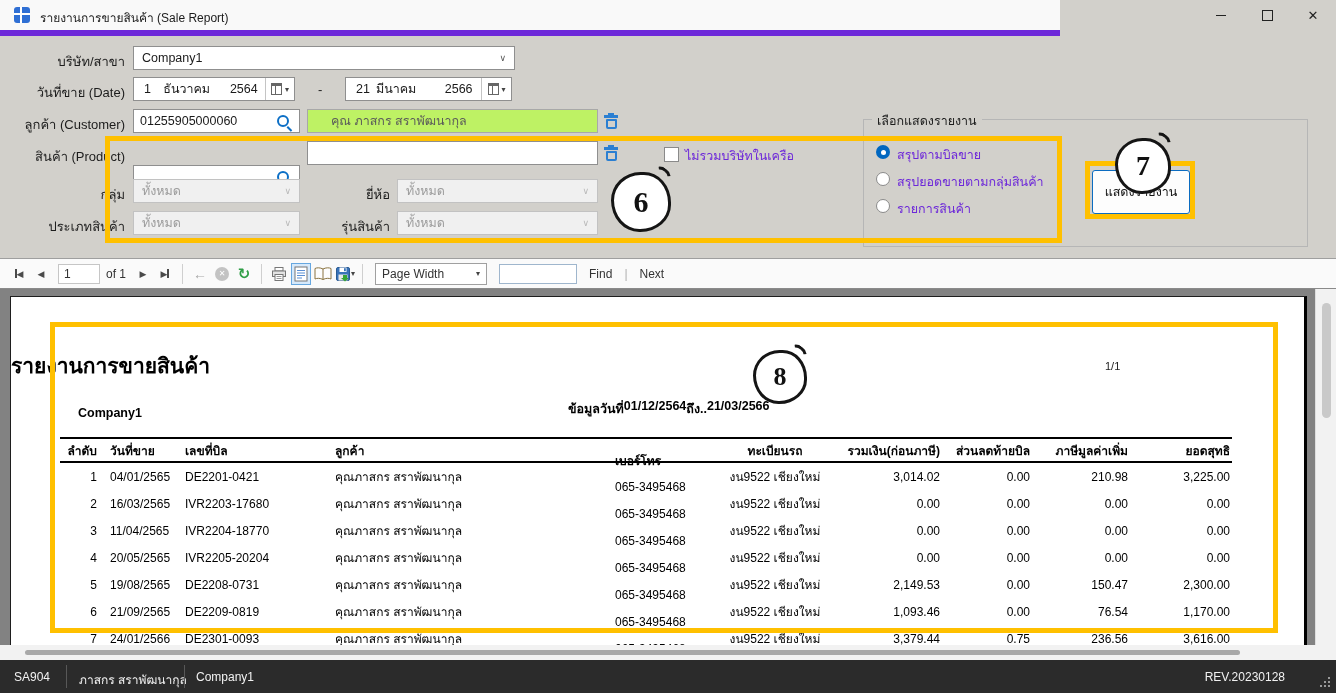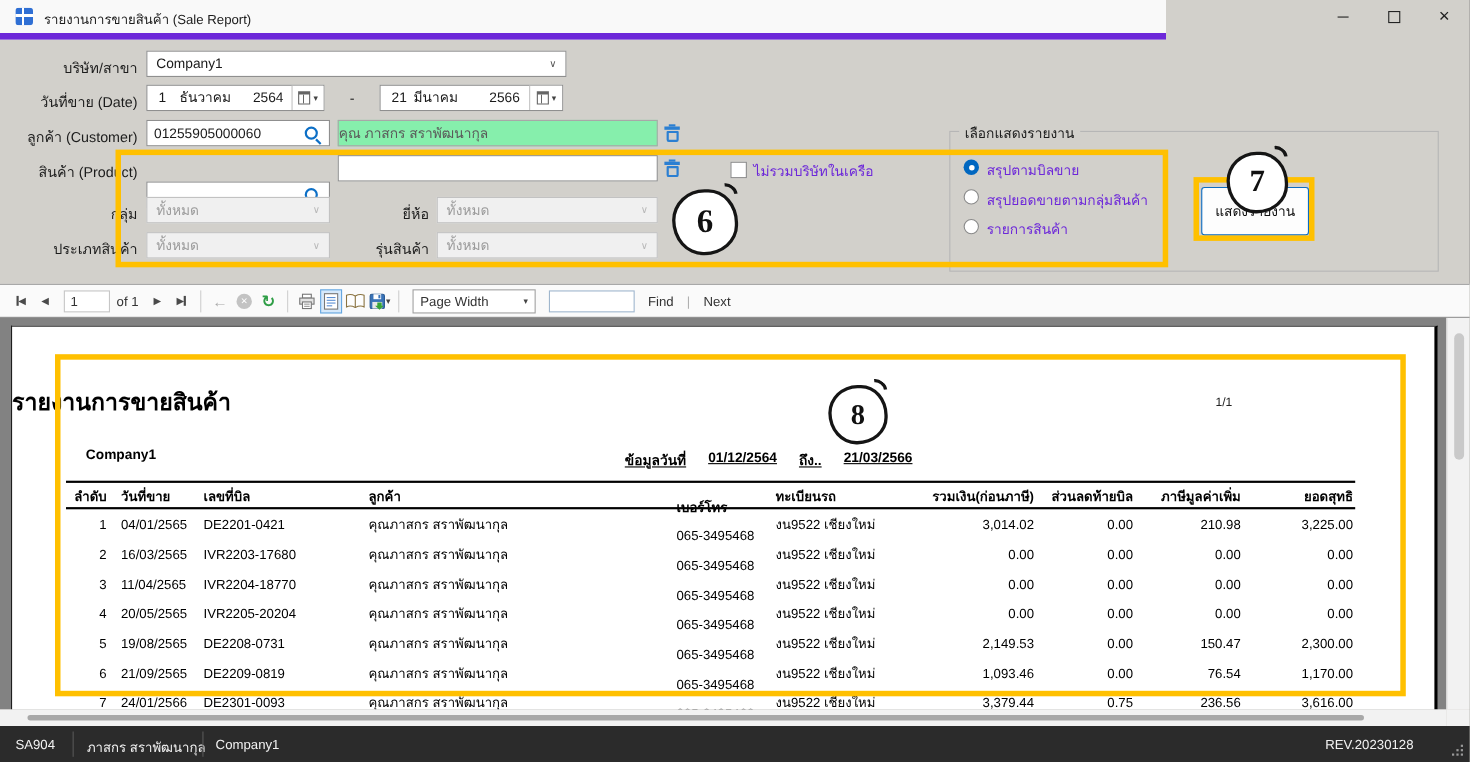--- a/index.html
+++ b/index.html
@@ -18,21 +18,21 @@
 
   
   .form-panel{position:absolute;left:0;top:30px;width:1336px;height:292px;}
   .flabel{position:absolute;font-size:13px;color:#1c1c1c;text-align:right;white-space:nowrap;}
   .field{position:absolute;height:24px;background:#fff;border:1px solid #8f8f8f;box-sizing:border-box;
          display:flex;align-items:center;font-size:12.5px;color:#1a1a1a;white-space:nowrap;}
   .combo{justify-content:space-between;padding:0 8px;}
   .chev{font-size:9px;color:#555;}
   .dis{background:#f0f0f0;border-color:#c2c2c2;color:#9b9b9b;}
   .dis .chev{color:#b8b8b8;}
-  .ro{background:#86efac;border-color:#a8a8a8;color:#5a5a5a;padding-left:0;}
+  .ro{background:#bef264;border-color:#a8a8a8;color:#5a5a5a;padding-left:23px;}
   .searchbox{padding-left:6px;position:relative;}
   .mag{position:absolute;right:10px;top:5px;width:8px;height:8px;border:2px solid #0c6fc6;border-radius:50%;}
   .mag::after{content:"";position:absolute;left:9px;top:9px;width:6px;height:2px;background:#0c6fc6;transform:rotate(45deg);transform-origin:0 0;}
   .datebox{padding-left:10px;}
   .dday{width:22px;} .dmon{width:76px;} .dyear{width:40px;}
   .calbtn{margin-left:auto;height:100%;width:32px;border-left:1px solid #c4c4c4;display:flex;align-items:center;justify-content:center;gap:3px;background:#fff;}
   .calicon{width:9px;height:8px;border:1px solid #666;border-top-width:3px;
     background:linear-gradient(to right,transparent 3px,#666 3px,#666 4px,transparent 4px);}
   .caret{font-size:8px;color:#444;}
   .dash{position:absolute;font-size:13px;color:#222;}
@@ -70,31 +70,31 @@
   .tb-link{margin-left:12px;color:#333;}
   .tb-div{margin-left:12px;color:#b0b0b0;}
 
   
   .rv-area{position:absolute;left:0;top:289px;width:1315px;height:356px;background:#828282;overflow:hidden;}
   .page{position:absolute;left:10px;top:7px;width:1297px;height:352px;background:#fff;border:1px solid #1e1e1e;
     border-right:3px solid #000;border-bottom:0;box-sizing:border-box;overflow:hidden;color:#000;}
   .rtitle{position:absolute;left:0;top:52px;width:1228px;font-size:21px;font-weight:bold;}
   .rpagenum{position:absolute;left:1094px;top:63px;font-size:11px;color:#222;}
   .rcompany{position:absolute;left:67px;top:109px;font-size:12.5px;font-weight:bold;}
-  .rdateinfo{position:absolute;left:557px;top:112px;display:flex;gap:20px;font-size:12.5px;font-weight:bold;text-decoration:underline;}
+  .rdateinfo{position:absolute;left:557px;top:102px;display:flex;font-size:12.5px;font-weight:bold;}
   .rtable{position:absolute;left:49px;top:140px;width:1172px;}
   .rhead{display:flex;align-items:center;height:26px;border-top:2px solid #000;border-bottom:2px solid #000;font-weight:bold;font-size:12px;box-sizing:border-box;}
   .rrow{display:flex;align-items:center;height:27px;font-size:12px;}
   .rhead span,.rrow span{box-sizing:border-box;white-space:nowrap;overflow:hidden;}
   .c1{width:40px;text-align:right;padding-right:3px;}
   .c2{width:85px;padding-left:10px;}
   .c3{width:150px;}
   .c4{width:280px;}
   .c5{width:90px;margin-top:20px;}
-  .c6{width:140px;}
+  .c6{width:140px;text-align:center;}
   .c7{width:95px;text-align:right;}
   .c8{width:90px;text-align:right;}
   .c9{width:98px;text-align:right;}
   .c10{width:102px;text-align:right;}
 
   .vscroll{position:absolute;left:1315px;top:289px;width:21px;height:356px;background:#f2f2f2;border-left:1px solid #dedede;box-sizing:border-box;}
   .vthumb{position:absolute;left:6px;top:14px;width:9px;height:115px;background:#c9c9c9;border-radius:5px;}
   .hscroll{position:absolute;left:0;top:645px;width:1315px;height:15px;background:#f2f2f2;}
   .hthumb{position:absolute;left:25px;top:5px;width:1215px;height:5px;background:#a8a8a8;border-radius:3px;}
   .corner{position:absolute;left:1315px;top:645px;width:21px;height:15px;background:#f2f2f2;}

